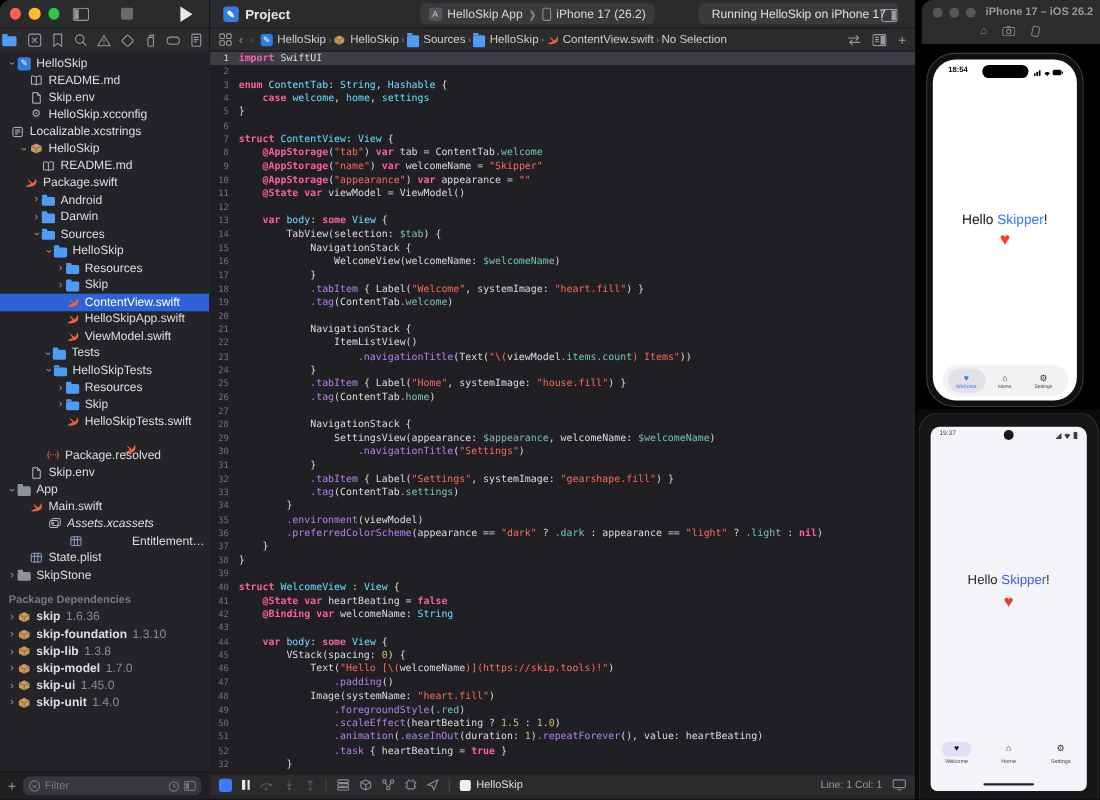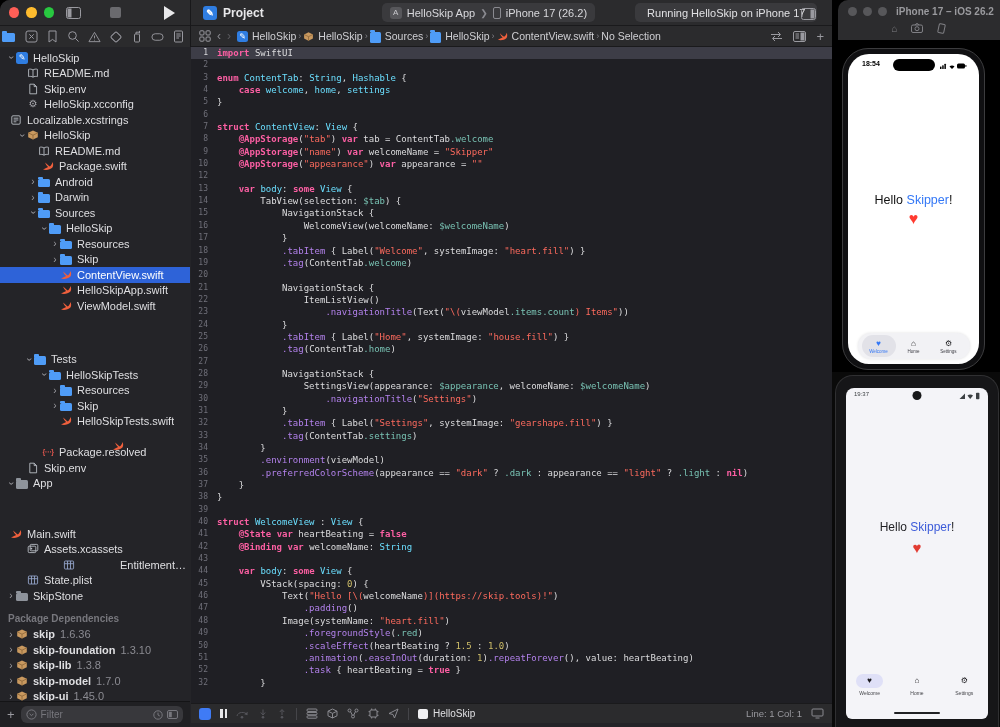--- a/index.html
+++ b/index.html
@@ -302,21 +302,21 @@
             </svg>
             <span class="tlabel">HelloSkip</span>
           </div>
           <div class="trow" style="padding-left: 28px;">
             <span class="chev none">›</span>
             <svg class="ic" viewBox="0 0 12 12">
               <path d="M6 3 C4.8 2 2.8 1.9 1.6 2.3 L1.6 9.6 C2.8 9.2 4.8 9.3 6 10.2 C7.2 9.3 9.2 9.2 10.4 9.6 L10.4 2.3 C9.2 1.9 7.2 2 6 3 Z M6 3 L6 10.2" fill="none" stroke="#b9bdc4" stroke-width="0.9"></path>
             </svg>
             <span class="tlabel">README.md</span>
           </div>
-          <div class="trow" style="padding-left: 32px;">
+          <div class="trow" style="padding-left: 12px;">
             <span class="chev none">›</span>
             <svg class="ic" viewBox="0 0 12 12">
               <path d="M1 9.6 C3.6 10.4 8.2 10.1 10.4 7.6 C11.5 6.1 11.4 3.4 10.4 2 C10.2 3.9 9 5.6 7.8 6.4 C6 5.1 4 3.3 3.1 2.4 C3.8 4.3 5 6 6.2 7 C4.6 7.7 2.6 8.7 1 9.6 Z" fill="#f0603d"></path>
             </svg>
             <span class="tlabel">Package.swift</span>
           </div>
           <div class="trow" style="padding-left: 28px;">
             <span class="chev closed">›</span>
             <span class="ic fold"></span>
             <span class="tlabel">Android</span>
@@ -360,21 +360,21 @@
             </svg>
             <span class="tlabel">HelloSkipApp.swift</span>
           </div>
           <div class="trow" style="padding-left: 50px;">
             <span class="chev none">›</span>
             <svg class="ic" viewBox="0 0 12 12">
               <path d="M1 9.6 C3.6 10.4 8.2 10.1 10.4 7.6 C11.5 6.1 11.4 3.4 10.4 2 C10.2 3.9 9 5.6 7.8 6.4 C6 5.1 4 3.3 3.1 2.4 C3.8 4.3 5 6 6.2 7 C4.6 7.7 2.6 8.7 1 9.6 Z" fill="#f0603d"></path>
             </svg>
             <span class="tlabel">ViewModel.swift</span>
           </div>
-          <div class="trow" style="padding-left: 24px; margin-top: 38px;">
+          <div class="trow" style="padding-left: 38px;">
             <span class="chev open">›</span>
             <span class="ic fold"></span>
             <span class="tlabel">Tests</span>
           </div>
           <div class="trow" style="padding-left: 39px;">
             <span class="chev open">›</span>
             <span class="ic fold"></span>
             <span class="tlabel">HelloSkipTests</span>
           </div>
           <div class="trow" style="padding-left: 50px;">
@@ -412,28 +412,28 @@
               <path d="M2.8 1.2 H7.2 L9.6 3.6 V10.8 H2.8 Z" fill="none" stroke="#b9bdc4" stroke-width="0.9"></path>
               <path d="M7.2 1.2 V3.6 H9.6" fill="none" stroke="#b9bdc4" stroke-width="0.9"></path>
             </svg>
             <span class="tlabel">Skip.env</span>
           </div>
           <div class="trow" style="padding-left: 6px;">
             <span class="chev open">›</span>
             <span class="ic fold gray"></span>
             <span class="tlabel">App</span>
           </div>
-          <div class="trow" style=" margin-top: 35px;">
+          <div class="trow" style="padding-left: 17px;">
             <span class="chev none">›</span>
             <svg class="ic" viewBox="0 0 12 12">
               <path d="M1 9.6 C3.6 10.4 8.2 10.1 10.4 7.6 C11.5 6.1 11.4 3.4 10.4 2 C10.2 3.9 9 5.6 7.8 6.4 C6 5.1 4 3.3 3.1 2.4 C3.8 4.3 5 6 6.2 7 C4.6 7.7 2.6 8.7 1 9.6 Z" fill="#f0603d"></path>
             </svg>
             <span class="tlabel">Main.swift</span>
           </div>
-          <div class="trow" style="padding-left: 17px;">
+          <div class="trow" style="padding-left: 34px; font-style: italic;">
             <span class="chev none">›</span>
             <svg class="ic" viewBox="0 0 12 12">
               <rect x="1.2" y="3.2" width="7.6" height="6.4" rx="1" fill="none" stroke="#b9bdc4" stroke-width="0.9"></rect>
               <rect x="3.2" y="1.4" width="7.6" height="6.4" rx="1" fill="none" stroke="#b9bdc4" stroke-width="0.9"></rect>
               <circle cx="4.4" cy="5.6" r="0.9" fill="#b9bdc4"></circle>
             </svg>
             <span class="tlabel">Assets.xcassets</span>
           </div>
           <div class="trow" style="padding-left: 13px; gap: 40px;">
             <span class="chev none">›</span>
@@ -607,20 +607,21 @@
         <div class="cline cur"><span class="gut">1</span><span class="ctext"><span class="c-k">import</span><span class="c-p"> SwiftUI</span></span></div>
         <div class="cline"><span class="gut">2</span><span class="ctext"></span></div>
         <div class="cline"><span class="gut">3</span><span class="ctext"><span class="c-k">enum</span><span class="c-p"> </span><span class="c-t">ContentTab</span><span class="c-p">: </span><span class="c-t">String</span><span class="c-p">, </span><span class="c-t">Hashable</span><span class="c-p"> {</span></span></div>
         <div class="cline"><span class="gut">4</span><span class="ctext"><span class="c-p">    </span><span class="c-k">case</span><span class="c-p"> </span><span class="c-t">welcome</span><span class="c-p">, </span><span class="c-t">home</span><span class="c-p">, </span><span class="c-t">settings</span></span></div>
         <div class="cline"><span class="gut">5</span><span class="ctext"><span class="c-p">}</span></span></div>
         <div class="cline"><span class="gut">6</span><span class="ctext"></span></div>
         <div class="cline"><span class="gut">7</span><span class="ctext"><span class="c-k">struct</span><span class="c-p"> </span><span class="c-t">ContentView</span><span class="c-p">: </span><span class="c-t">View</span><span class="c-p"> {</span></span></div>
         <div class="cline"><span class="gut">8</span><span class="ctext"><span class="c-p">    </span><span class="c-k">@AppStorage</span><span class="c-p">(</span><span class="c-s">"tab"</span><span class="c-p">) </span><span class="c-k">var</span><span class="c-p"> tab = ContentTab</span><span class="c-m">.welcome</span></span></div>
         <div class="cline"><span class="gut">9</span><span class="ctext"><span class="c-p">    </span><span class="c-k">@AppStorage</span><span class="c-p">(</span><span class="c-s">"name"</span><span class="c-p">) </span><span class="c-k">var</span><span class="c-p"> welcomeName = </span><span class="c-s">"Skipper"</span></span></div>
         <div class="cline"><span class="gut">10</span><span class="ctext"><span class="c-p">    </span><span class="c-k">@AppStorage</span><span class="c-p">(</span><span class="c-s">"appearance"</span><span class="c-p">) </span><span class="c-k">var</span><span class="c-p"> appearance = </span><span class="c-s">""</span></span></div>
+        <div class="cline"><span class="gut">11</span><span class="ctext"><span class="c-p">    </span><span class="c-k">@State</span><span class="c-p"> </span><span class="c-k">var</span><span class="c-p"> viewModel = ViewModel()</span></span></div>
         <div class="cline"><span class="gut">12</span><span class="ctext"></span></div>
         <div class="cline"><span class="gut">13</span><span class="ctext"><span class="c-p">    </span><span class="c-k">var</span><span class="c-p"> </span><span class="c-t">body</span><span class="c-p">: </span><span class="c-k">some</span><span class="c-p"> </span><span class="c-t">View</span><span class="c-p"> {</span></span></div>
         <div class="cline"><span class="gut">14</span><span class="ctext"><span class="c-p">        TabView(selection: </span><span class="c-m">$tab</span><span class="c-p">) {</span></span></div>
         <div class="cline"><span class="gut">15</span><span class="ctext"><span class="c-p">            NavigationStack {</span></span></div>
         <div class="cline"><span class="gut">16</span><span class="ctext"><span class="c-p">                WelcomeView(welcomeName: </span><span class="c-m">$welcomeName</span><span class="c-p">)</span></span></div>
         <div class="cline"><span class="gut">17</span><span class="ctext"><span class="c-p">            }</span></span></div>
         <div class="cline"><span class="gut">18</span><span class="ctext"><span class="c-p">            </span><span class="c-f">.tabItem</span><span class="c-p"> { Label(</span><span class="c-s">"Welcome"</span><span class="c-p">, systemImage: </span><span class="c-s">"heart.fill"</span><span class="c-p">) }</span></span></div>
         <div class="cline"><span class="gut">19</span><span class="ctext"><span class="c-p">            </span><span class="c-f">.tag</span><span class="c-p">(ContentTab</span><span class="c-m">.welcome</span><span class="c-p">)</span></span></div>
         <div class="cline"><span class="gut">20</span><span class="ctext"></span></div>
         <div class="cline"><span class="gut">21</span><span class="ctext"><span class="c-p">            NavigationStack {</span></span></div>

